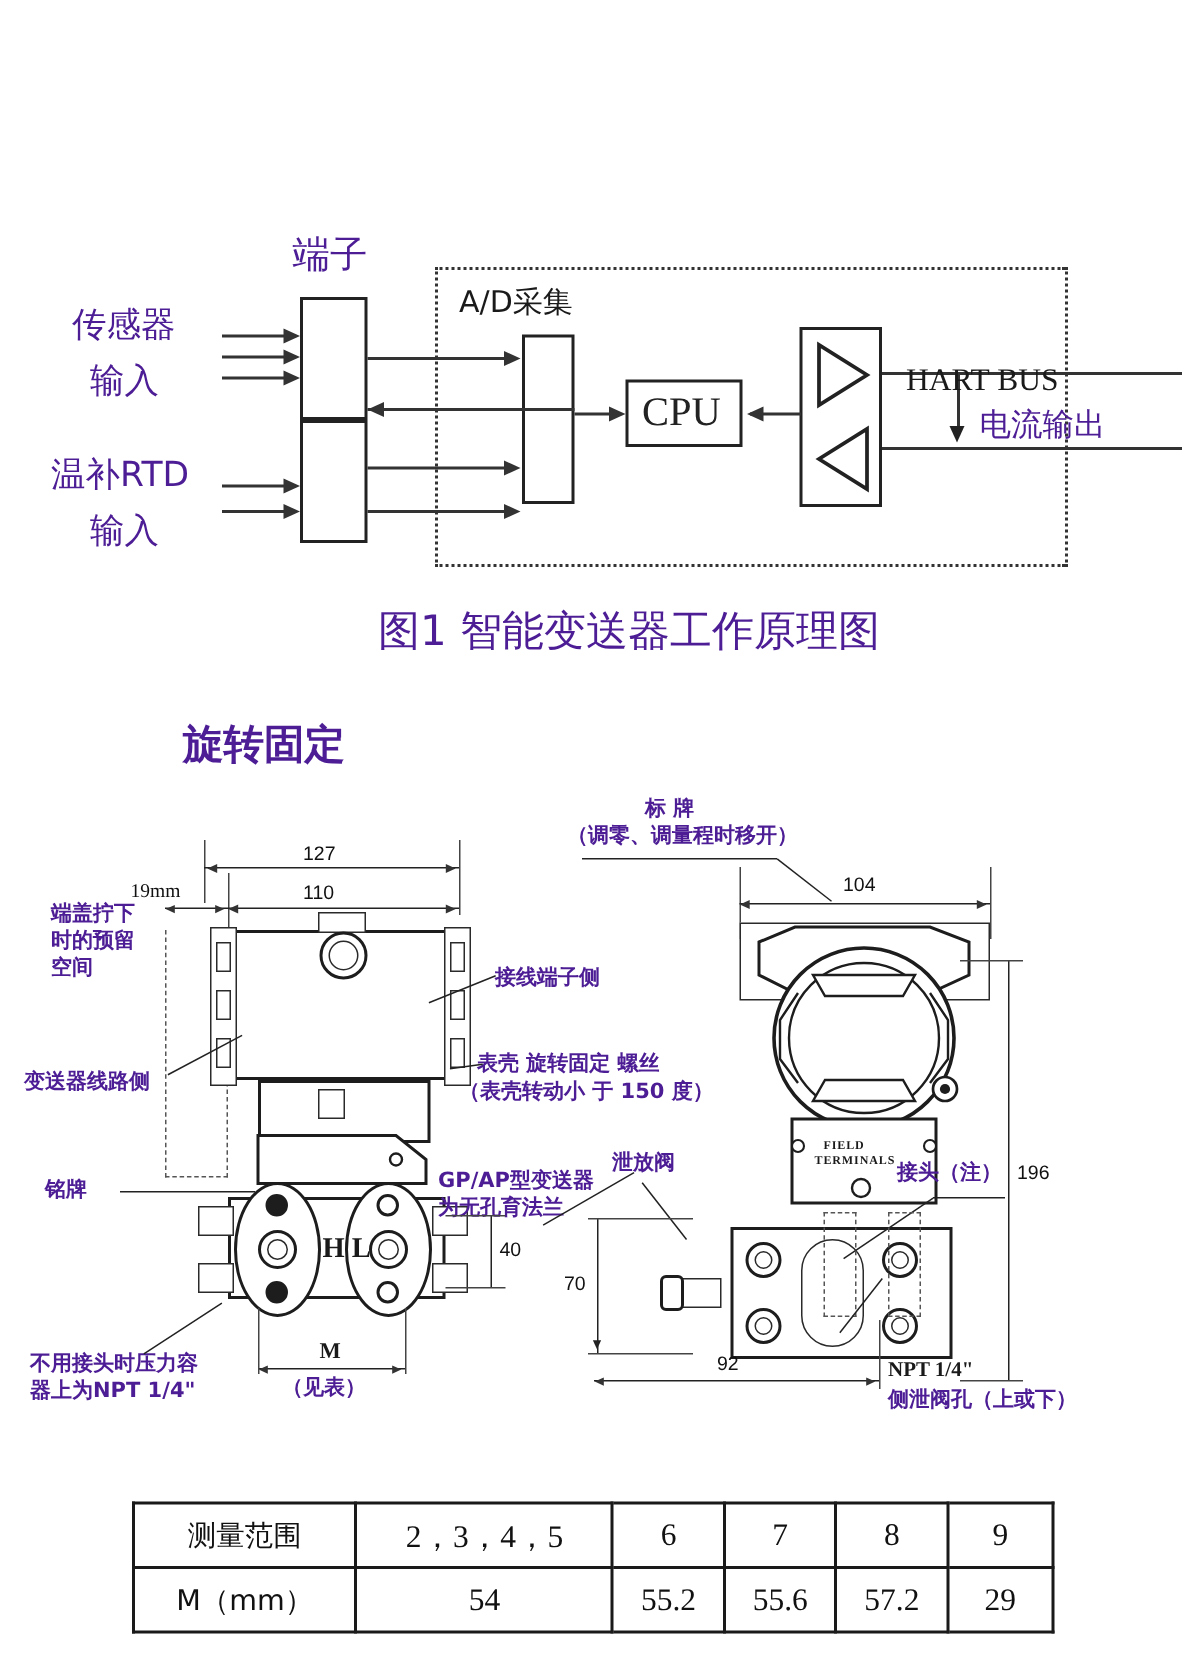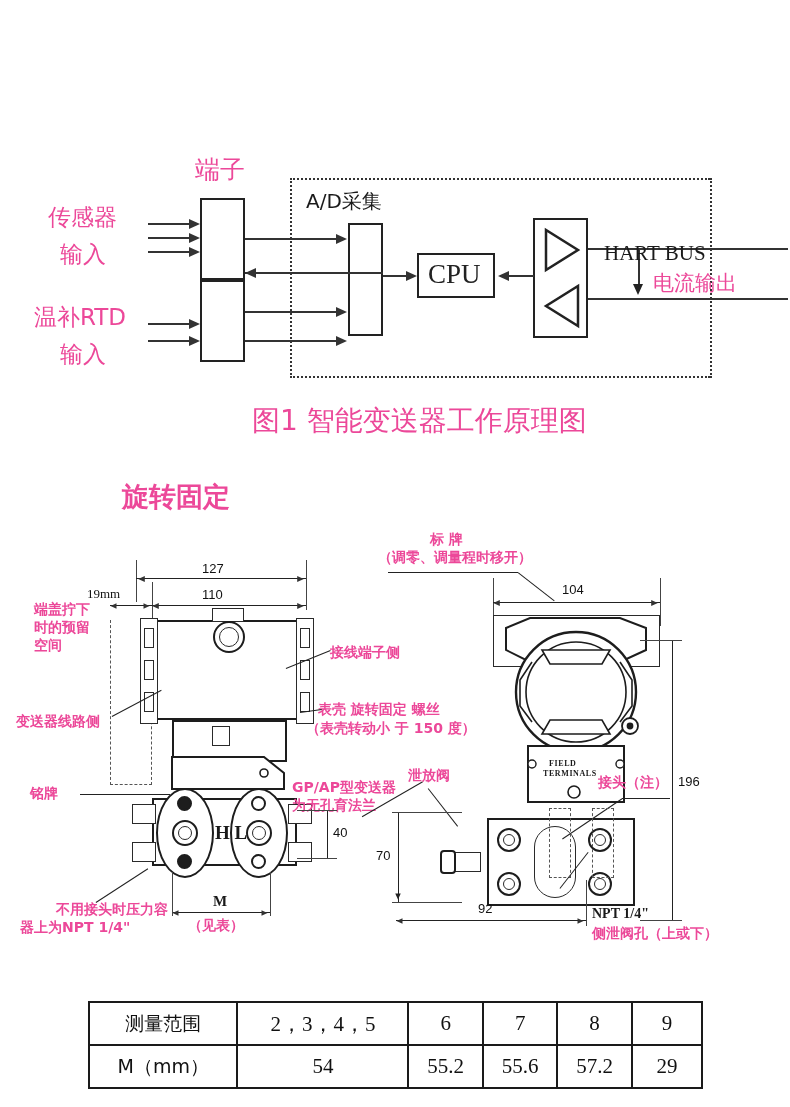--- a/index.html
+++ b/index.html
@@ -17,21 +17,21 @@
     font-family:"Liberation Serif", serif;font-weight:700;
     font-size:31px;letter-spacing:.5px;white-space:nowrap;color:#111;
   }
   .cn-title{
     margin-top:9px;font-family:"DejaVu Sans", sans-serif;font-weight:700;
     font-size:37px;letter-spacing:3px;color:#1d7fe0;
   }
 
   
   .t{position:absolute;white-space:pre;line-height:1.12;}
-  .cn{font-family:"DejaVu Sans", sans-serif;color:#ec4899;}
+  .cn{font-family:"DejaVu Sans", sans-serif;color:#4c1d95;}
   .serif{font-family:"Liberation Serif", serif;}
   .b{font-weight:700;}
 
   
   .fig1{position:absolute;left:0;top:150px;width:790px;height:245px;}
   .box{position:absolute;border:2.5px solid #222;background:#fff;box-sizing:border-box;}
   .ln{position:absolute;background:#333;}
   .hln{height:2px;}
   .vln{width:2px;}
   .dashbox{
@@ -230,21 +230,21 @@
     <div class="exth" style="left:297px;top:338px;width:40px;"></div>
 
     <div class="dimline" style="left:172px;top:392px;width:98px;"></div>
     <div class="arr-l" style="left:170px;top:387.5px;transform:scale(.55);"></div>
     <div class="arr-r" style="left:259px;top:387.5px;transform:scale(.55);"></div>
     <div class="extv" style="left:172px;top:352px;height:44px;"></div>
     <div class="extv" style="left:270px;top:352px;height:44px;"></div>
     <div class="t serif b" style="left:213px;top:373px;font-size:15px;">M</div>
     <div class="t cn b" style="left:188px;top:398px;font-size:14px;">（见表）</div>
 
-    <div class="t cn b" style="left:20px;top:382px;font-size:14px;margin-left:36px;">不用接头时压力容</div>
+    <div class="t cn b" style="left:20px;top:382px;font-size:14px;">不用接头时压力容</div>
     <div class="t cn b" style="left:20px;top:400px;font-size:14px;">器上为NPT 1/4"</div>
     <div class="lead" style="left:96px;top:382px;width:62px;transform:rotate(-33deg);"></div>
 
     <div class="t cn b" style="left:430px;top:12px;font-size:14px;">标 牌</div>
     <div class="t cn b" style="left:378px;top:30px;font-size:14px;">（调零、调量程时移开）</div>
     <div class="dimline" style="left:388px;top:52px;width:130px;"></div>
     <div class="lead" style="left:518px;top:52px;width:46px;transform:rotate(38deg);"></div>
 
     <div class="extv" style="left:493px;top:58px;height:48px;"></div>
     <div class="extv" style="left:660px;top:58px;height:48px;"></div>

